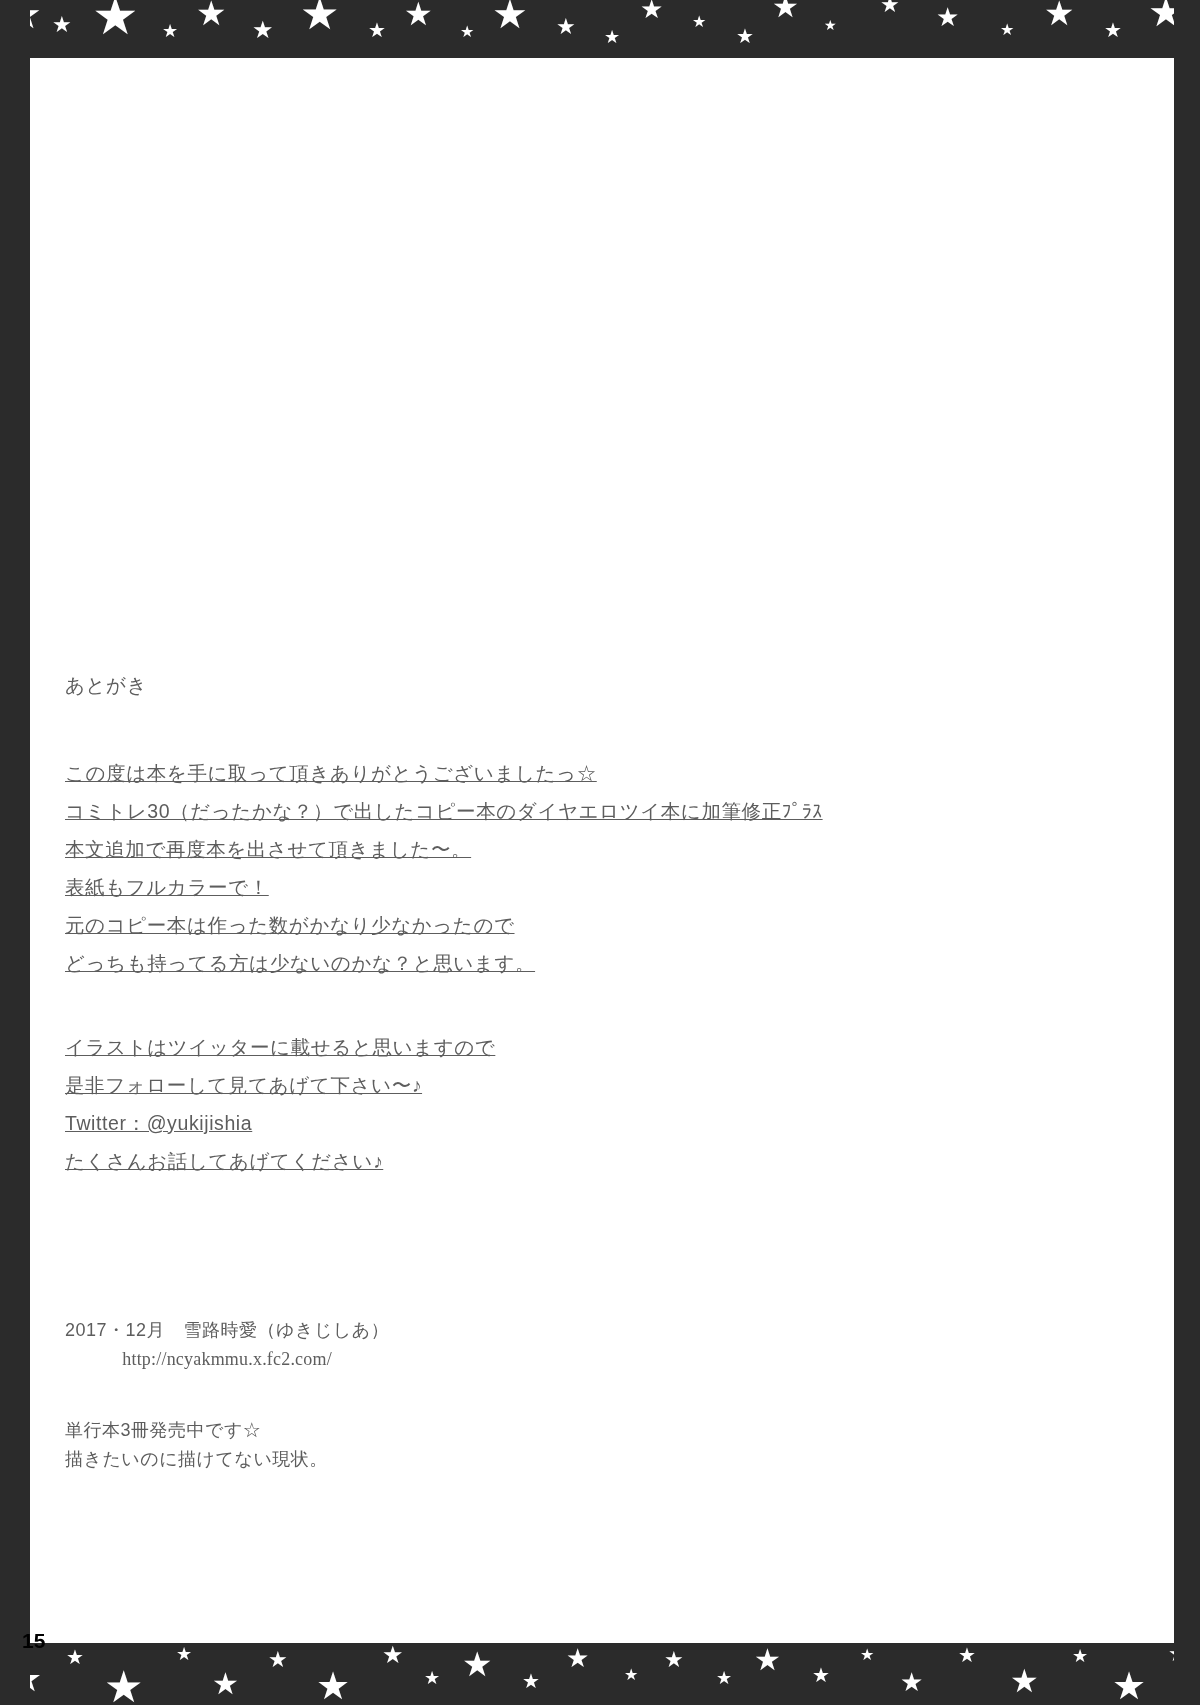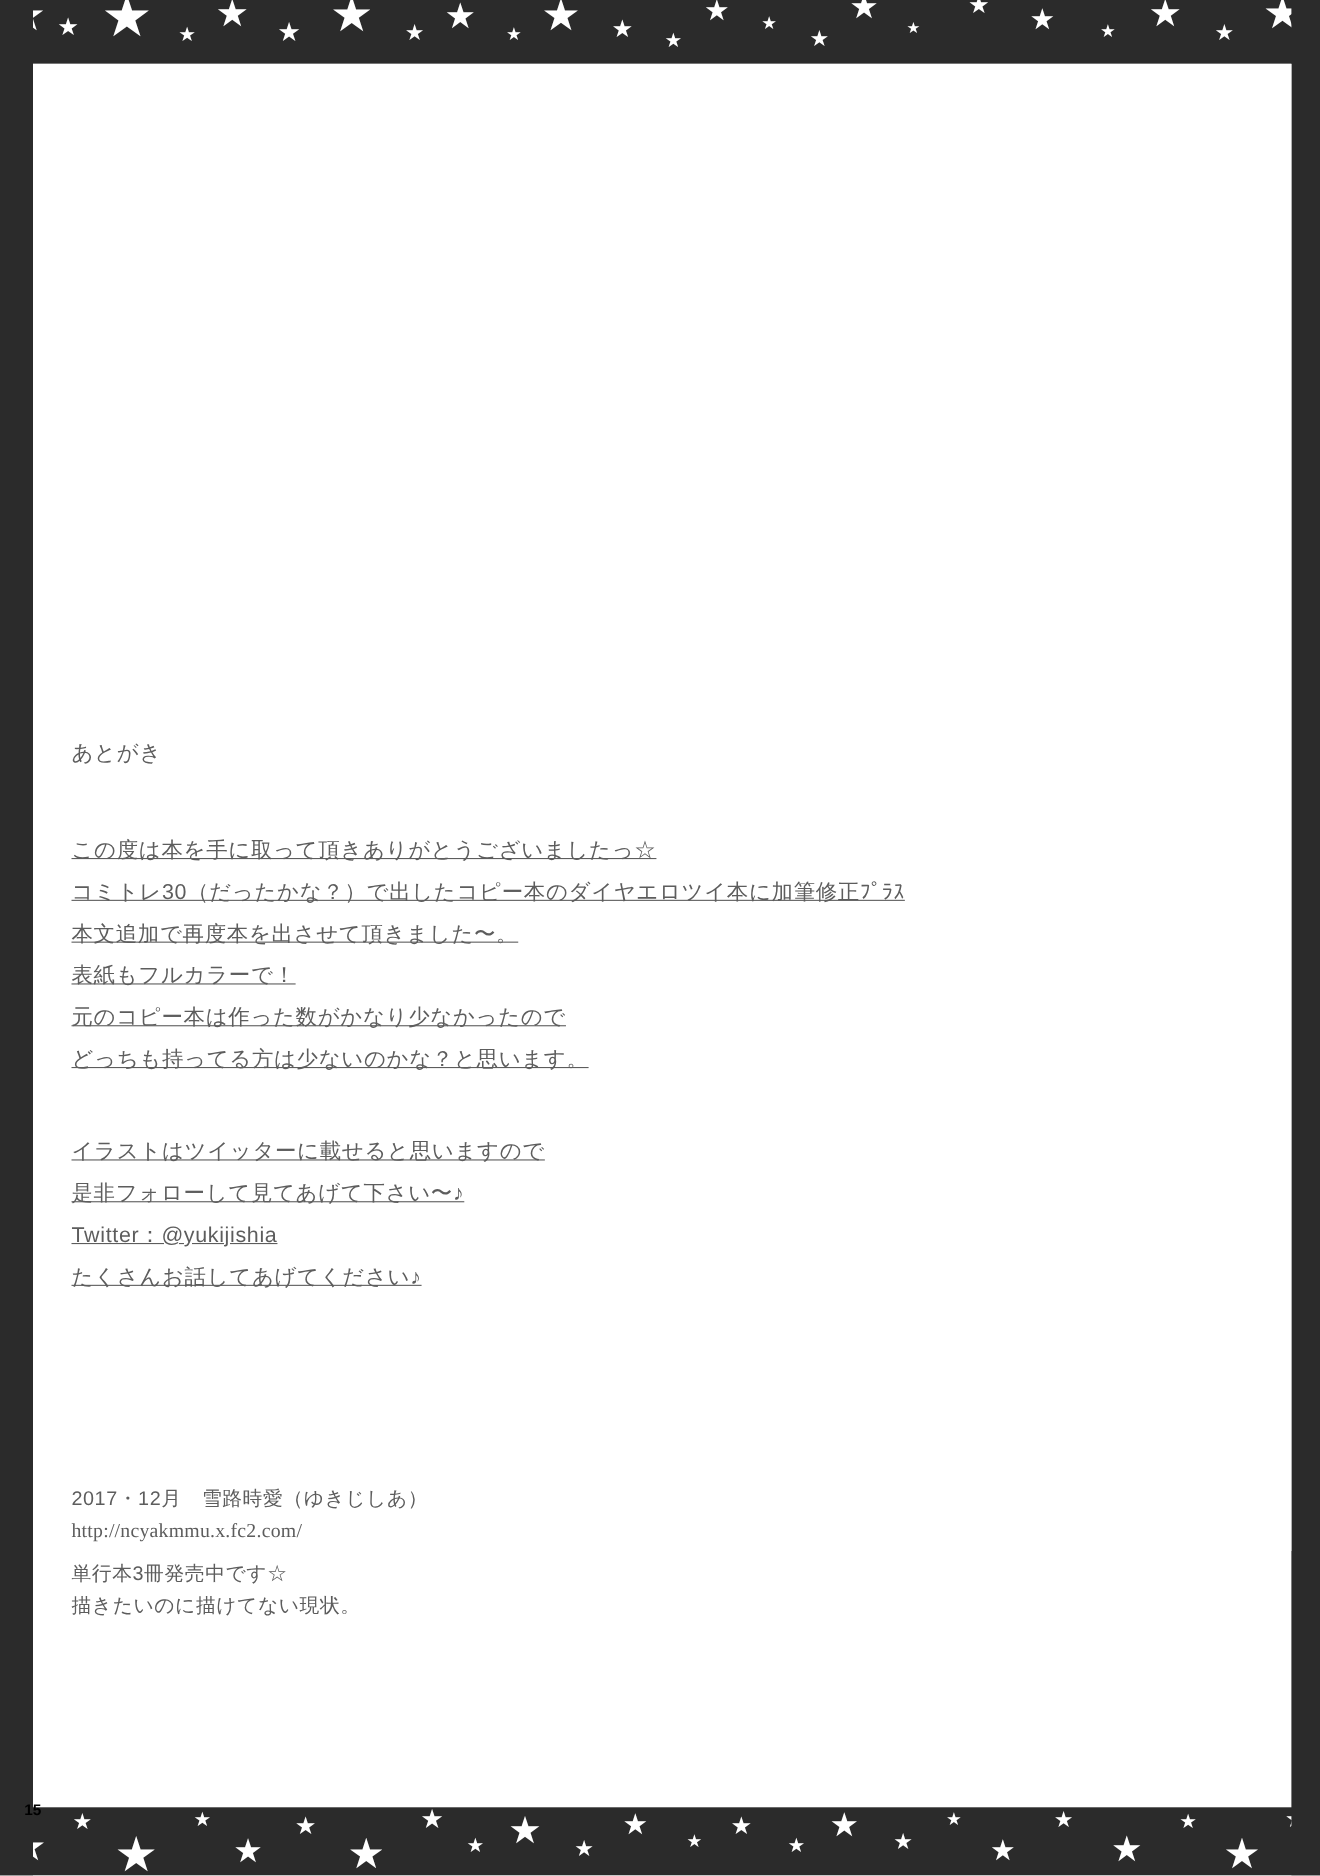--- a/index.html
+++ b/index.html
@@ -80,31 +80,31 @@
   .para.tight { margin-bottom: 0; }
   .line { display: block; white-space: nowrap; }
   .small-block {
     position: absolute;
     left: 35px;
     color: #5d5d5d;
     font-size: 18px;
     line-height: 29px;
     letter-spacing: 0.5px;
   }
-  .signature { top: 1290px; }
+  .signature { top: 1258px; text-align: center; }
   .books { top: 1358px; }
   .url {
     font-family: Liberation Serif, serif;
     letter-spacing: 0.2px;
   }
   .page-number {
     position: absolute;
     left: 22px;
     bottom: 52px;
-    font-size: 14px;
+    font-size: 21px;
     font-weight: bold;
     color: #000000;
     z-index: 5;
   }
 </style>
 </head>
 <body>
 
 <div class="page">
 

